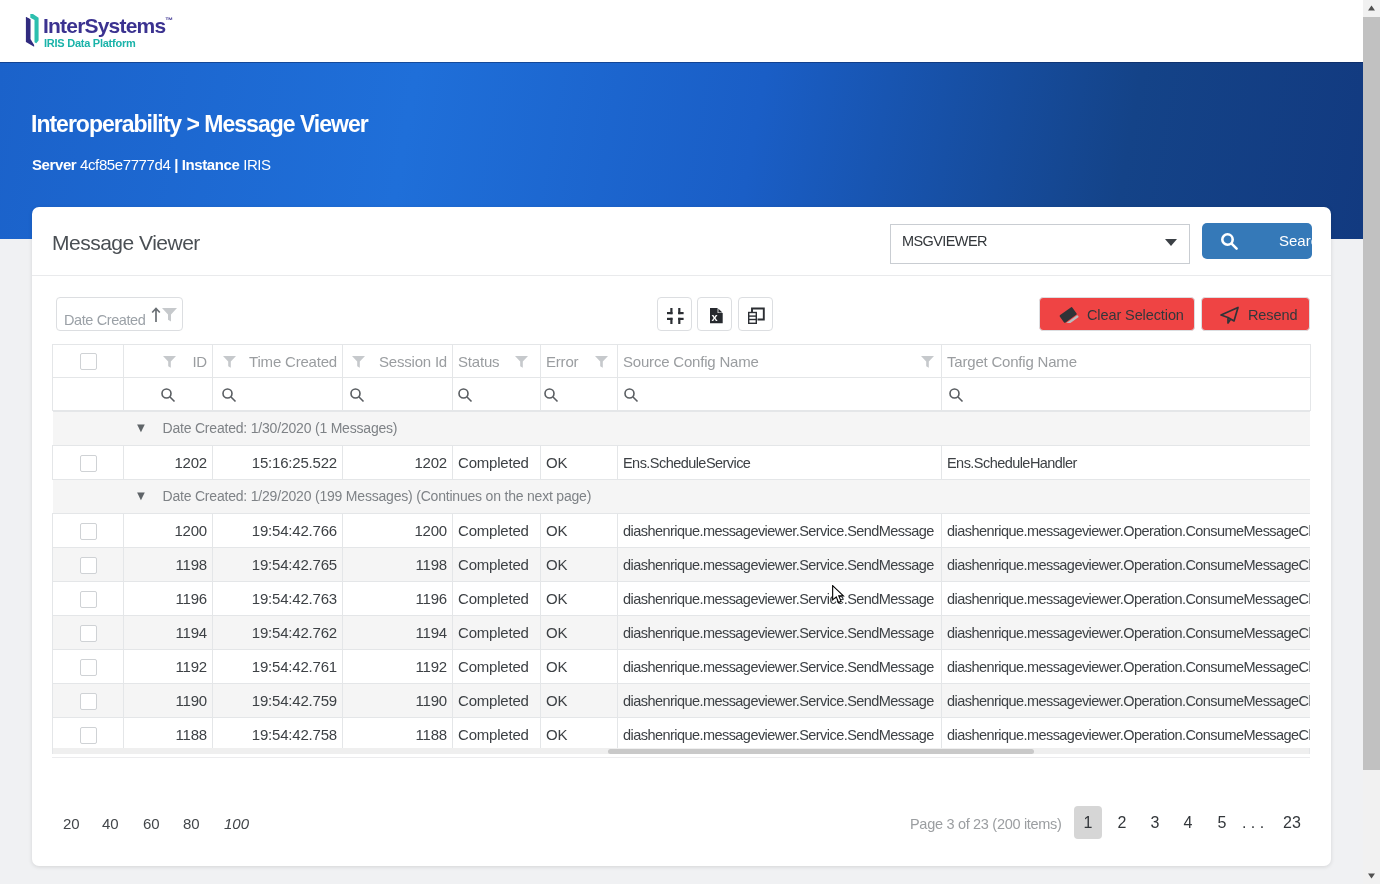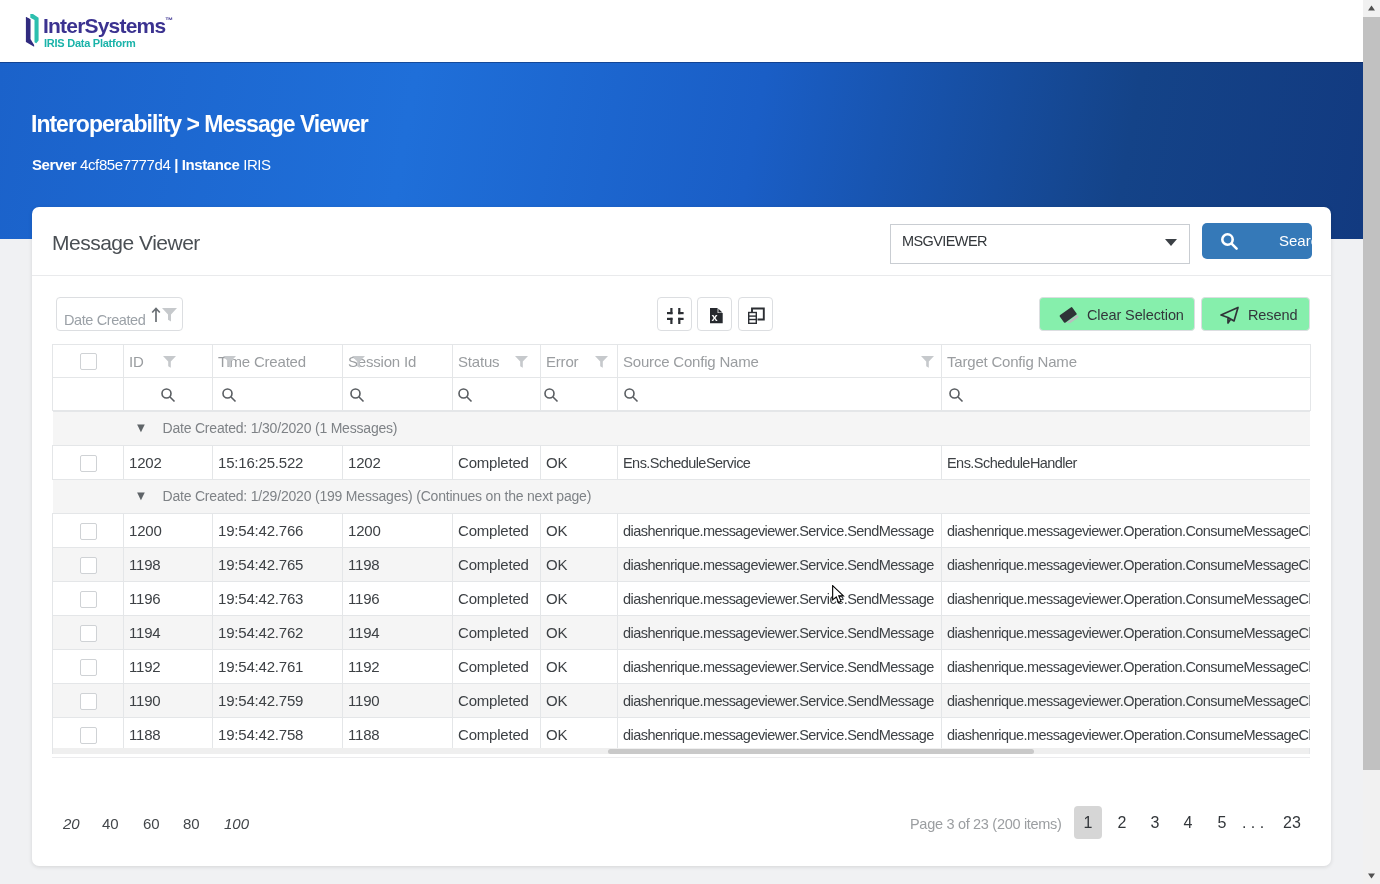--- a/index.html
+++ b/index.html
@@ -33,28 +33,28 @@
 .btn-search { position:absolute; left:1170px; top:16px; width:110px; height:36px; background:#3579b8;
   border-radius:5px; color:#fff; }
 .btn-search .lbl { position:absolute; left:45px; top:9px; font-size:15px;margin-left:32px; }
 
 
 .chip { position:absolute; left:24px; top:90px; width:127px; height:34px; border:1px solid #dcdee1; border-radius:4px; background:#fff; }
 .chip .t { position:absolute; left:7px; top:14px; font-size:14.5px; color:#9ba1a7; letter-spacing:-0.4px; }
 .icon-btn { position:absolute; top:90px; width:35px; height:34px; border:1px solid #dcdee1; border-radius:4px; background:#fff; }
 .searchbox { position:absolute; left:763px; top:90px; width:241px; height:35px; border:1px solid #dcdee1; border-radius:4px; background:#fff; }
 .searchbox .ph { position:absolute; left:35px; top:8px; font-size:15px; color:#8d97a3; }
-.btn { position:absolute; top:90px; height:34px; border:1px solid #dcdee1; border-radius:4px; background:#86efac; font-size:14.5px; color:#33373b; white-space:nowrap; letter-spacing:-0.1px; }
+.btn { position:absolute; top:90px; height:34px; border:1px solid #dcdee1; border-radius:4px; background:#ef4444; font-size:14.5px; color:#33373b; white-space:nowrap; letter-spacing:-0.1px; }
 
 
 .tbl { position:absolute; left:20px; top:137px; width:1258px; }
 .tbl table { border-collapse:collapse; table-layout:fixed; width:1258px; }
 .tbl td { border:1px solid #e4e6e8; font-size:15px; padding:0 5px; height:33px; font-weight:normal; overflow:hidden; white-space:nowrap; color:#3d4145; position:relative; }
 .hdr td { color:#9a9da0; letter-spacing:-0.2px; }
-.num { text-align:left; }
+.num { text-align:right; }
 .grp td { background:#f5f5f5; color:#7e8286; border-left:none; border-right:none; letter-spacing:-0.2px; font-size:14px; }
 .alt td { background:#f5f5f5; }
 .body-wrap { overflow:hidden; height:337px; }
 .body-wrap td { height:34px; letter-spacing:-0.2px; }
 .body-wrap td:nth-child(7), .body-wrap td:nth-child(8) { font-size:14.5px; letter-spacing:-0.55px; }
 .cf-row { border:1px solid #e4e6e8; height:38px; position:relative; }
 .cf-row .t { position:absolute; left:31px; top:12px; color:#3276b1; font-size:15px; letter-spacing:-0.3px; }
 
 
 .cb { display:inline-block; width:17px; height:17px; border:1px solid #cfd2d5; border-radius:2px; background:#fff; vertical-align:middle; }
@@ -352,21 +352,21 @@
     </tbody>
         </table>
     </div>
     <div style="position:relative;height:6px;background:#efefef;border-left:1px solid #e4e6e8;border-right:1px solid #e4e6e8;">
       <div style="position:absolute;left:555px;top:0.5px;width:426px;height:5px;background:#c9c9c9;border-radius:2.5px;"></div>
     </div>
     <div style="height:3px;"></div>
     <div style="height:1px;background:#ececee;"></div>
   </div>
 
-  <div class="pgnum" style="left:31px;font-style:italic;">20</div>
+  <div class="pgnum" style="left:31px;">20</div>
   <div class="pgnum" style="left:70px;">40</div>
   <div class="pgnum" style="left:111px;">60</div>
   <div class="pgnum" style="left:151px;">80</div>
   <div class="pgnum" style="left:192px;font-style:italic;">100</div>
   <div class="pager-info" style="left:878px;">Page 3 of 23 (200 items)</div>
   <div class="pg sel" style="left:1042px;">1</div>
   <div class="pg" style="left:1076px;">2</div>
   <div class="pg" style="left:1109px;">3</div>
   <div class="pg" style="left:1142px;">4</div>
   <div class="pg" style="left:1176px;">5</div>

